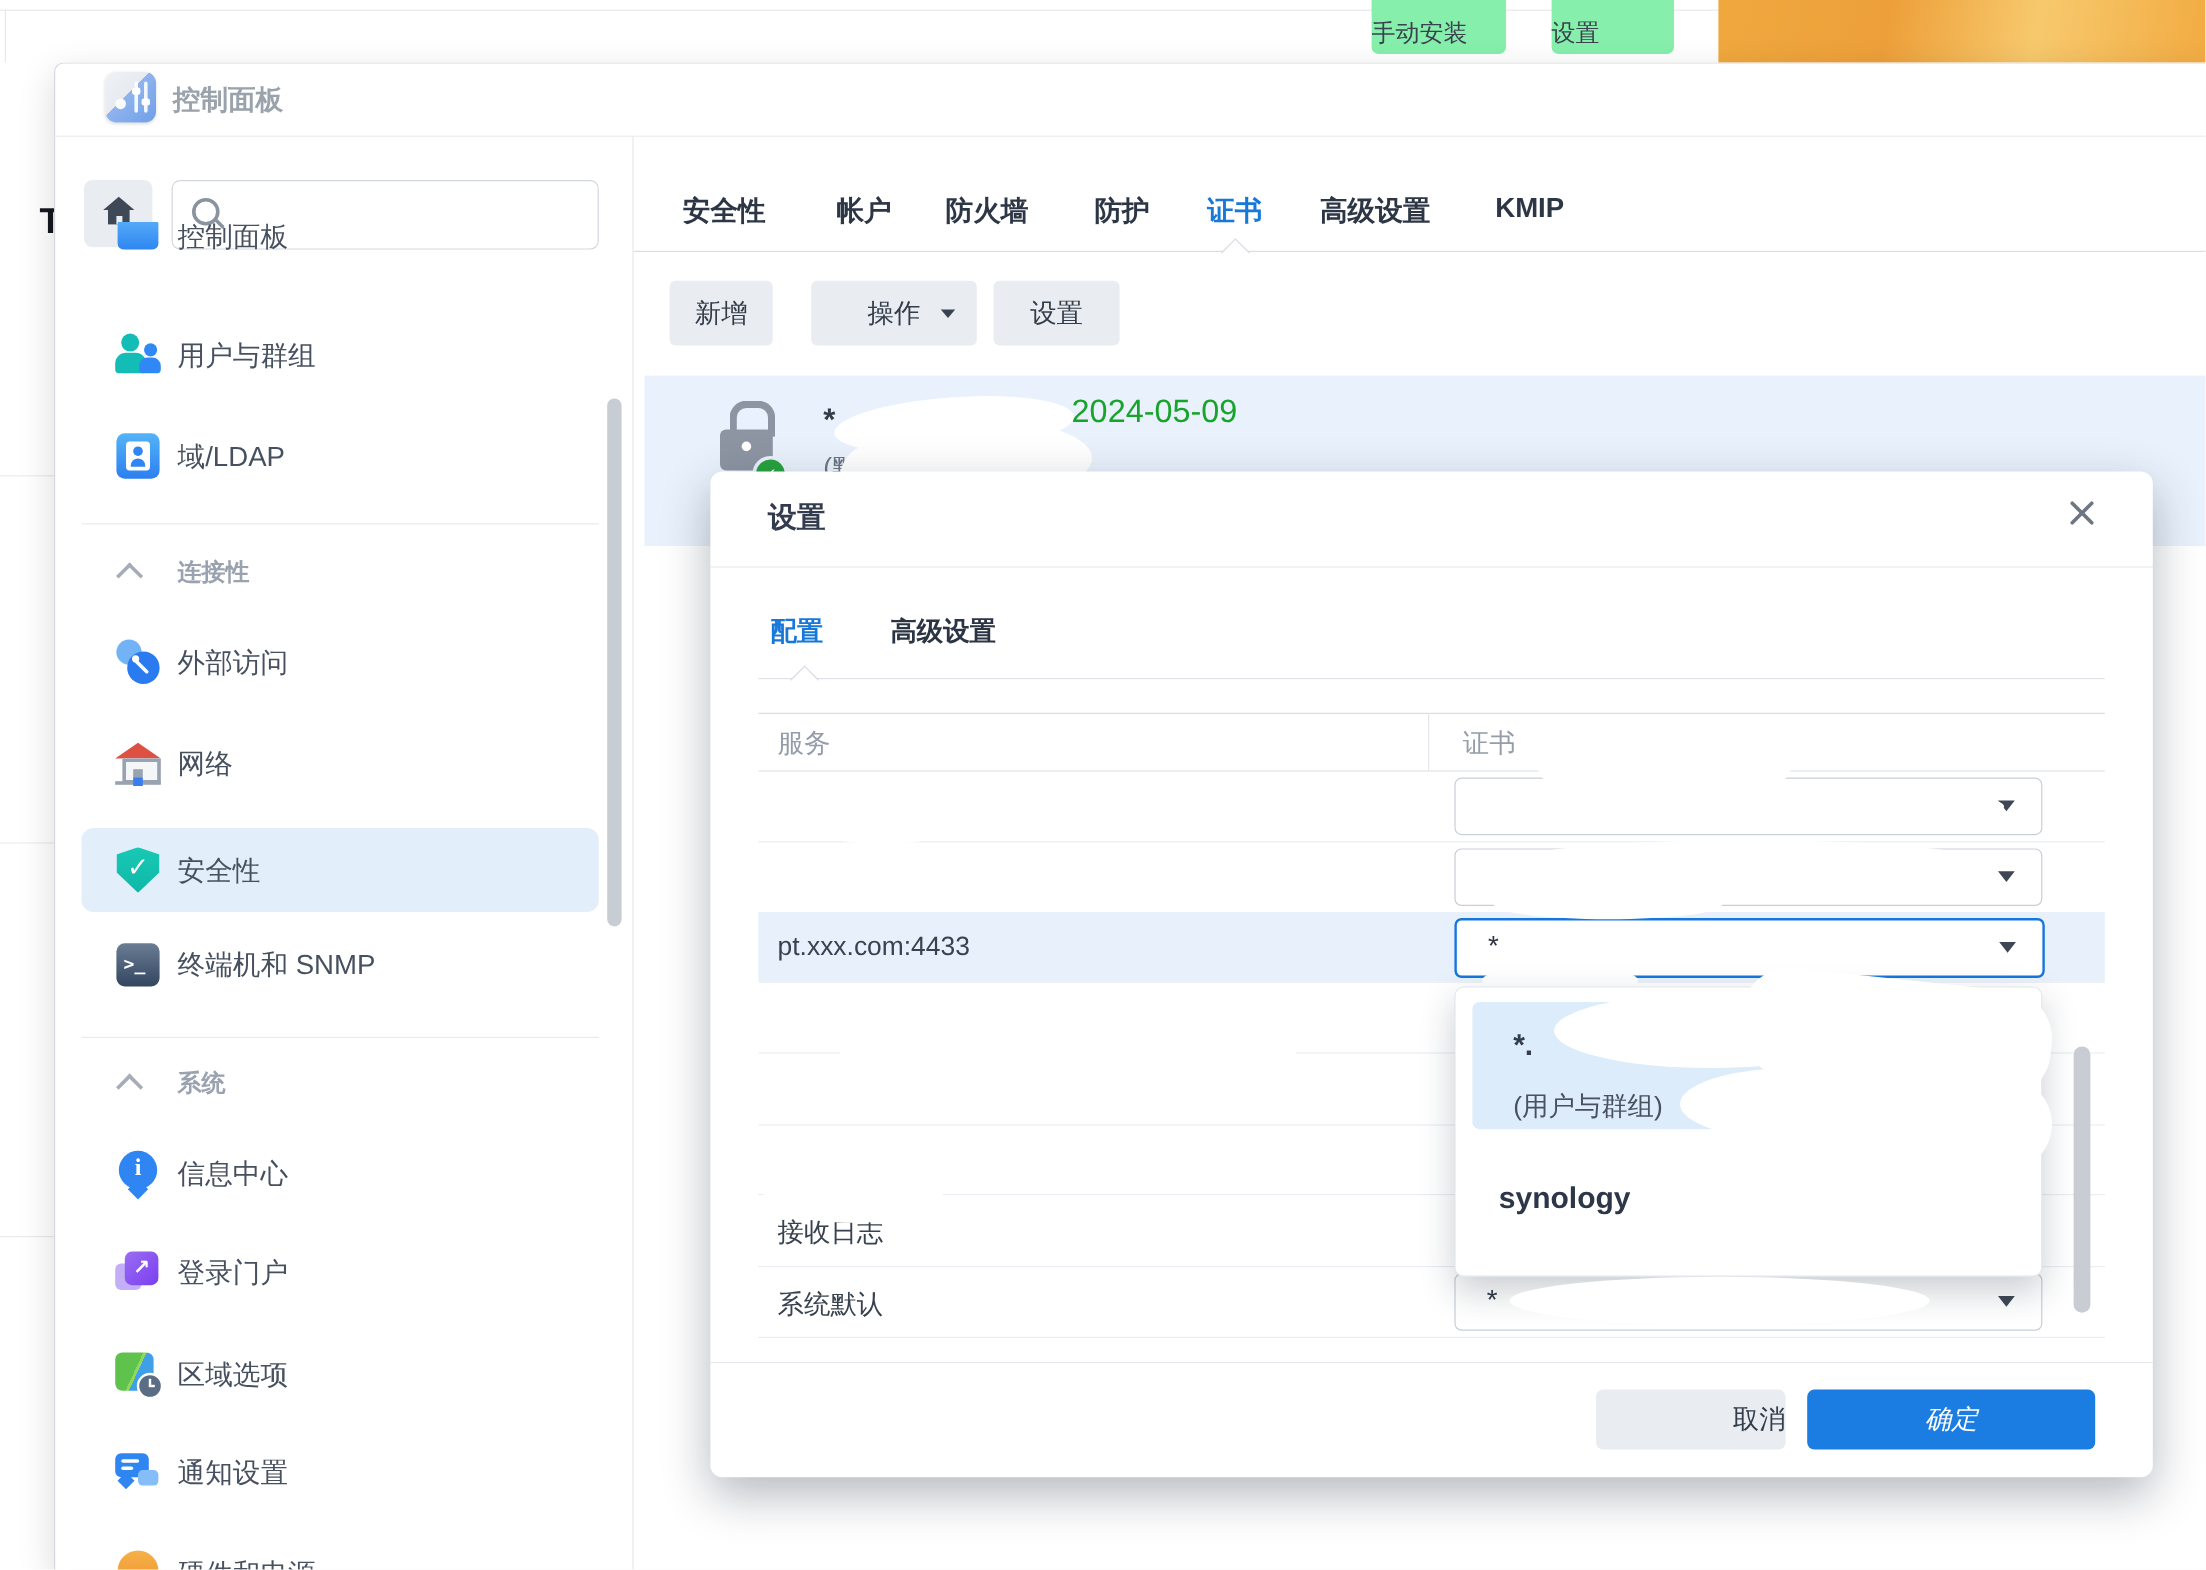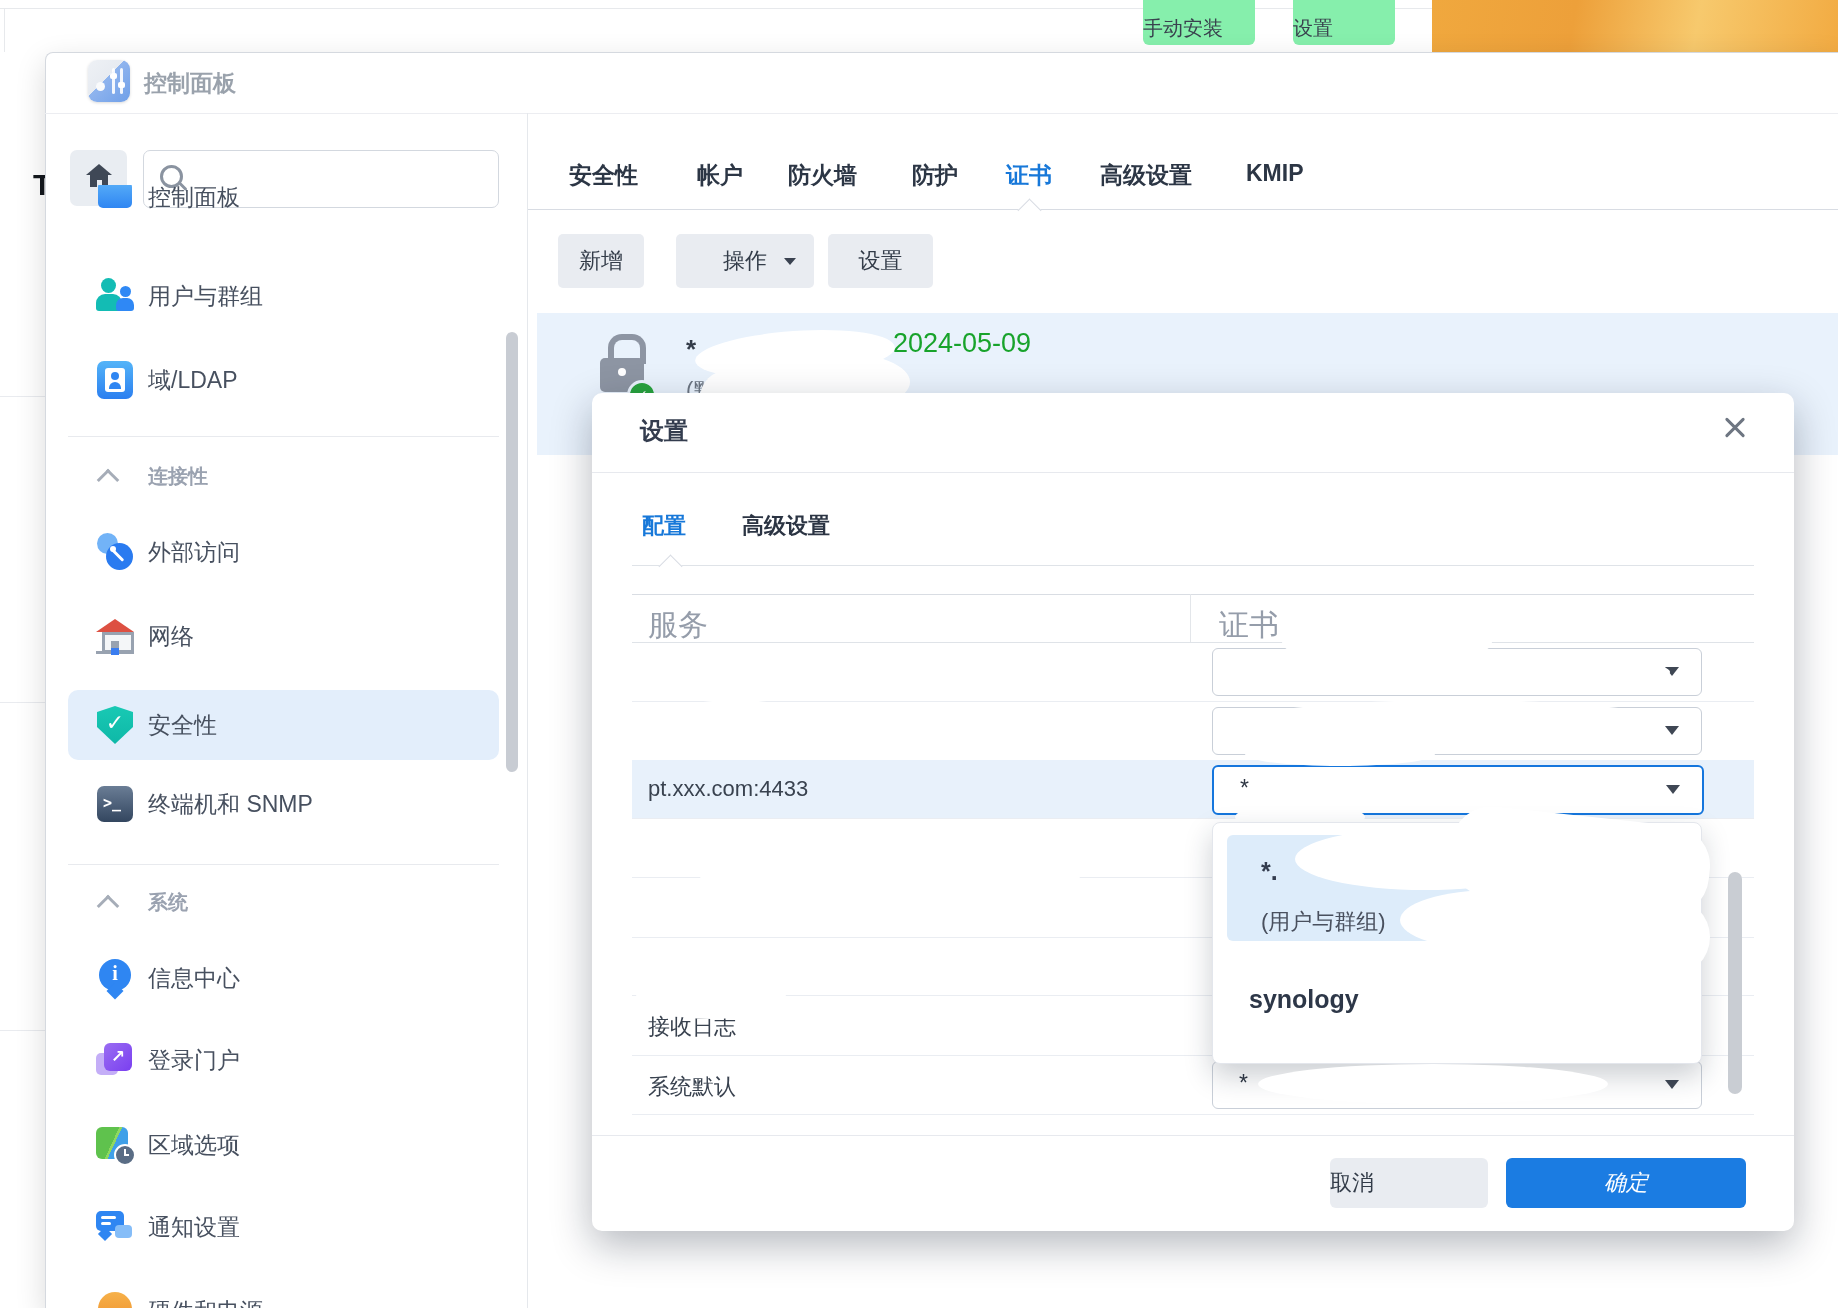--- a/index.html
+++ b/index.html
@@ -141,39 +141,39 @@
   .close-x .x1{transform:rotate(45deg);}
   .close-x .x2{transform:rotate(-45deg);}
   .dlg-div1{left:0;top:79px;width:1202px;height:1px;background:#e7e9ee;}
   .dlg-tab{top:118px;font-size:22px;font-weight:bold;color:#2b3443;white-space:nowrap;}
   .dlg-tab.active{color:#1778d9;}
   .dlg-tab-underline{left:40px;top:172px;width:1122px;height:1px;background:#dfe3e8;}
   .notch-dlg{left:70px;top:165px;}
   .th-top{left:40px;top:201px;width:1122px;height:1px;background:#d9dde3;}
   .th-bot{left:40px;top:249px;width:1122px;height:1px;background:#dfe3e8;}
   .th-col{left:598px;top:201px;width:1px;height:48px;background:#e3e6ea;}
-  .th-label{top:212px;font-size:30px;color:#959daa;}
+  .th-label{top:212px;font-size:22px;color:#959daa;}
   .row-line{left:40px;width:1122px;height:1px;background:#eaedf2;}
   .pt-row-bg{left:40px;top:367px;width:1122px;height:58px;background:#e8f1fb;}
   .svc-label{left:56px;font-size:22px;color:#39424f;white-space:nowrap;}
   .sel{position:absolute;left:620px;width:488px;height:46px;background:#fff;border:1.5px solid #c9cfd8;border-radius:6px;z-index:11;}
   .sel.focused{border:2.5px solid #1576dd;}
   .sel .caret{position:absolute;right:22px;top:18px;width:0;height:0;border-left:7px solid transparent;
      border-right:7px solid transparent;border-top:9px solid #3f4754;}
   .sel .val{position:absolute;left:26px;top:8px;font-size:23px;color:#2f3744;}
   .dropdown{left:620px;top:429px;width:488px;height:240px;background:#fff;border:1px solid #e3e6ec;
      border-radius:8px;box-shadow:0 12px 28px rgba(25,35,55,.22);z-index:13;}
   .dd-item-sel{position:absolute;left:14px;top:12px;width:460px;height:106px;background:#ddecfa;border-radius:6px;}
   .dd-l1{position:absolute;left:34px;top:22px;font-size:25px;font-weight:600;color:#333c4e;}
   .dd-l2{position:absolute;left:34px;top:72px;font-size:22px;color:#49505e;}
   .dd-item2{position:absolute;left:36px;top:162px;font-size:25px;font-weight:bold;color:#2d3748;}
   .dlg-scrollbar{left:1136px;top:479px;width:14px;height:222px;background:#c9cdd3;border-radius:7px;z-index:12;}
   .dlg-div2{left:0;top:742px;width:1202px;height:1px;background:#e7e9ee;}
   .btn-cancel{left:738px;top:765px;width:158px;height:50px;background:#e9ecf1;border-radius:6px;
-     color:#333c49;font-size:22px;text-align:left;line-height:50px;}
+     color:#333c49;font-size:22px;text-align:right;line-height:50px;}
   .btn-ok{left:914px;top:765px;width:240px;height:50px;background:#1b7ce2;border-radius:6px;
      color:#fff;font-size:22px;text-align:center;line-height:50px;font-style:italic;}
   .z12{z-index:12;} .z14{z-index:14;}
 </style>
 </head>
 <body>
 
 <div class="abs top-strip"></div>
 <div class="abs top-line"></div>
 <div class="abs top-vline"></div>

